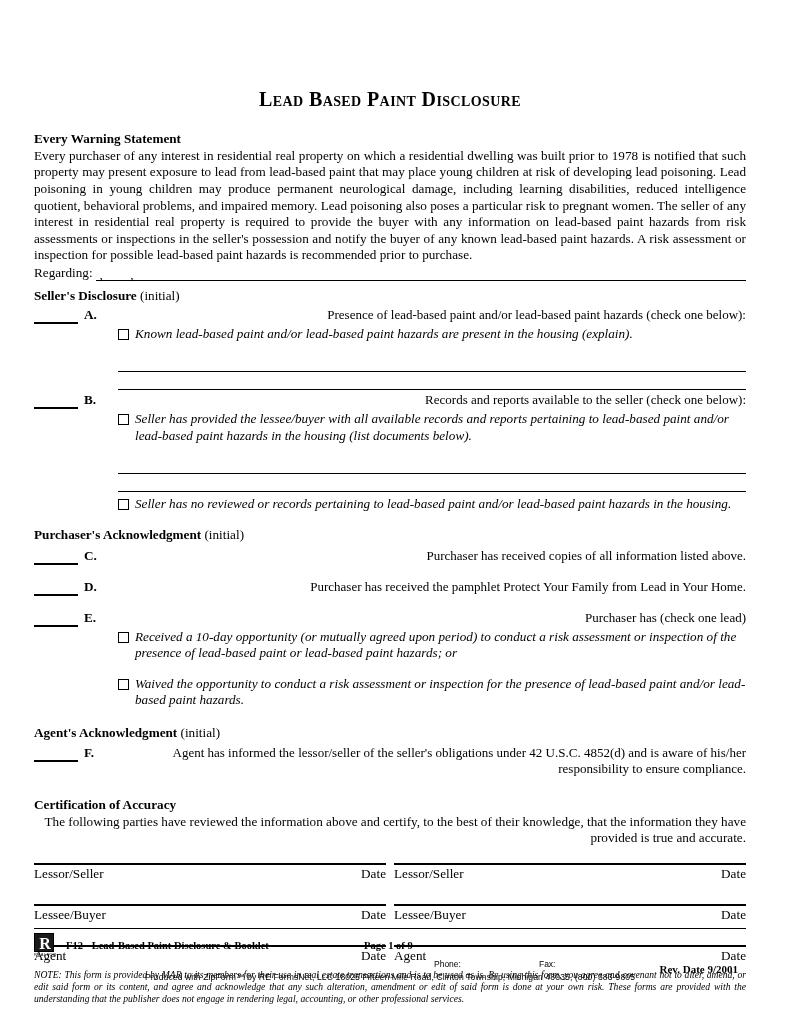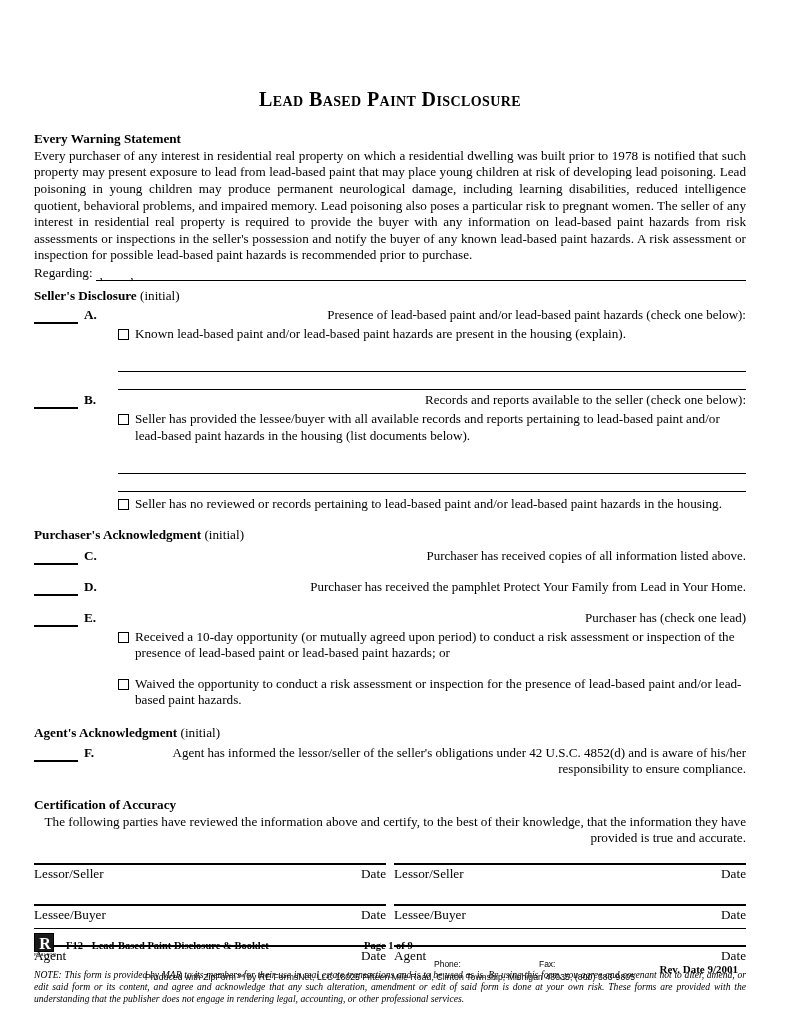--- a/index.html
+++ b/index.html
@@ -101,20 +101,21 @@
     line-height: 1.25;
     padding-left: 36px;
     box-sizing: border-box;
     text-align: right;
   }
   .check-row {
     display: flex;
     align-items: flex-start;
     margin-left: 84px;
     margin-top: 2px;
+    font-style: italic;
   }
   .checkbox {
     flex: 0 0 11px;
     width: 11px;
     height: 11px;
     border: 1.6px solid #000;
     margin-top: 3px;
     margin-right: 6px;
     background: #fff;
     box-sizing: border-box;

